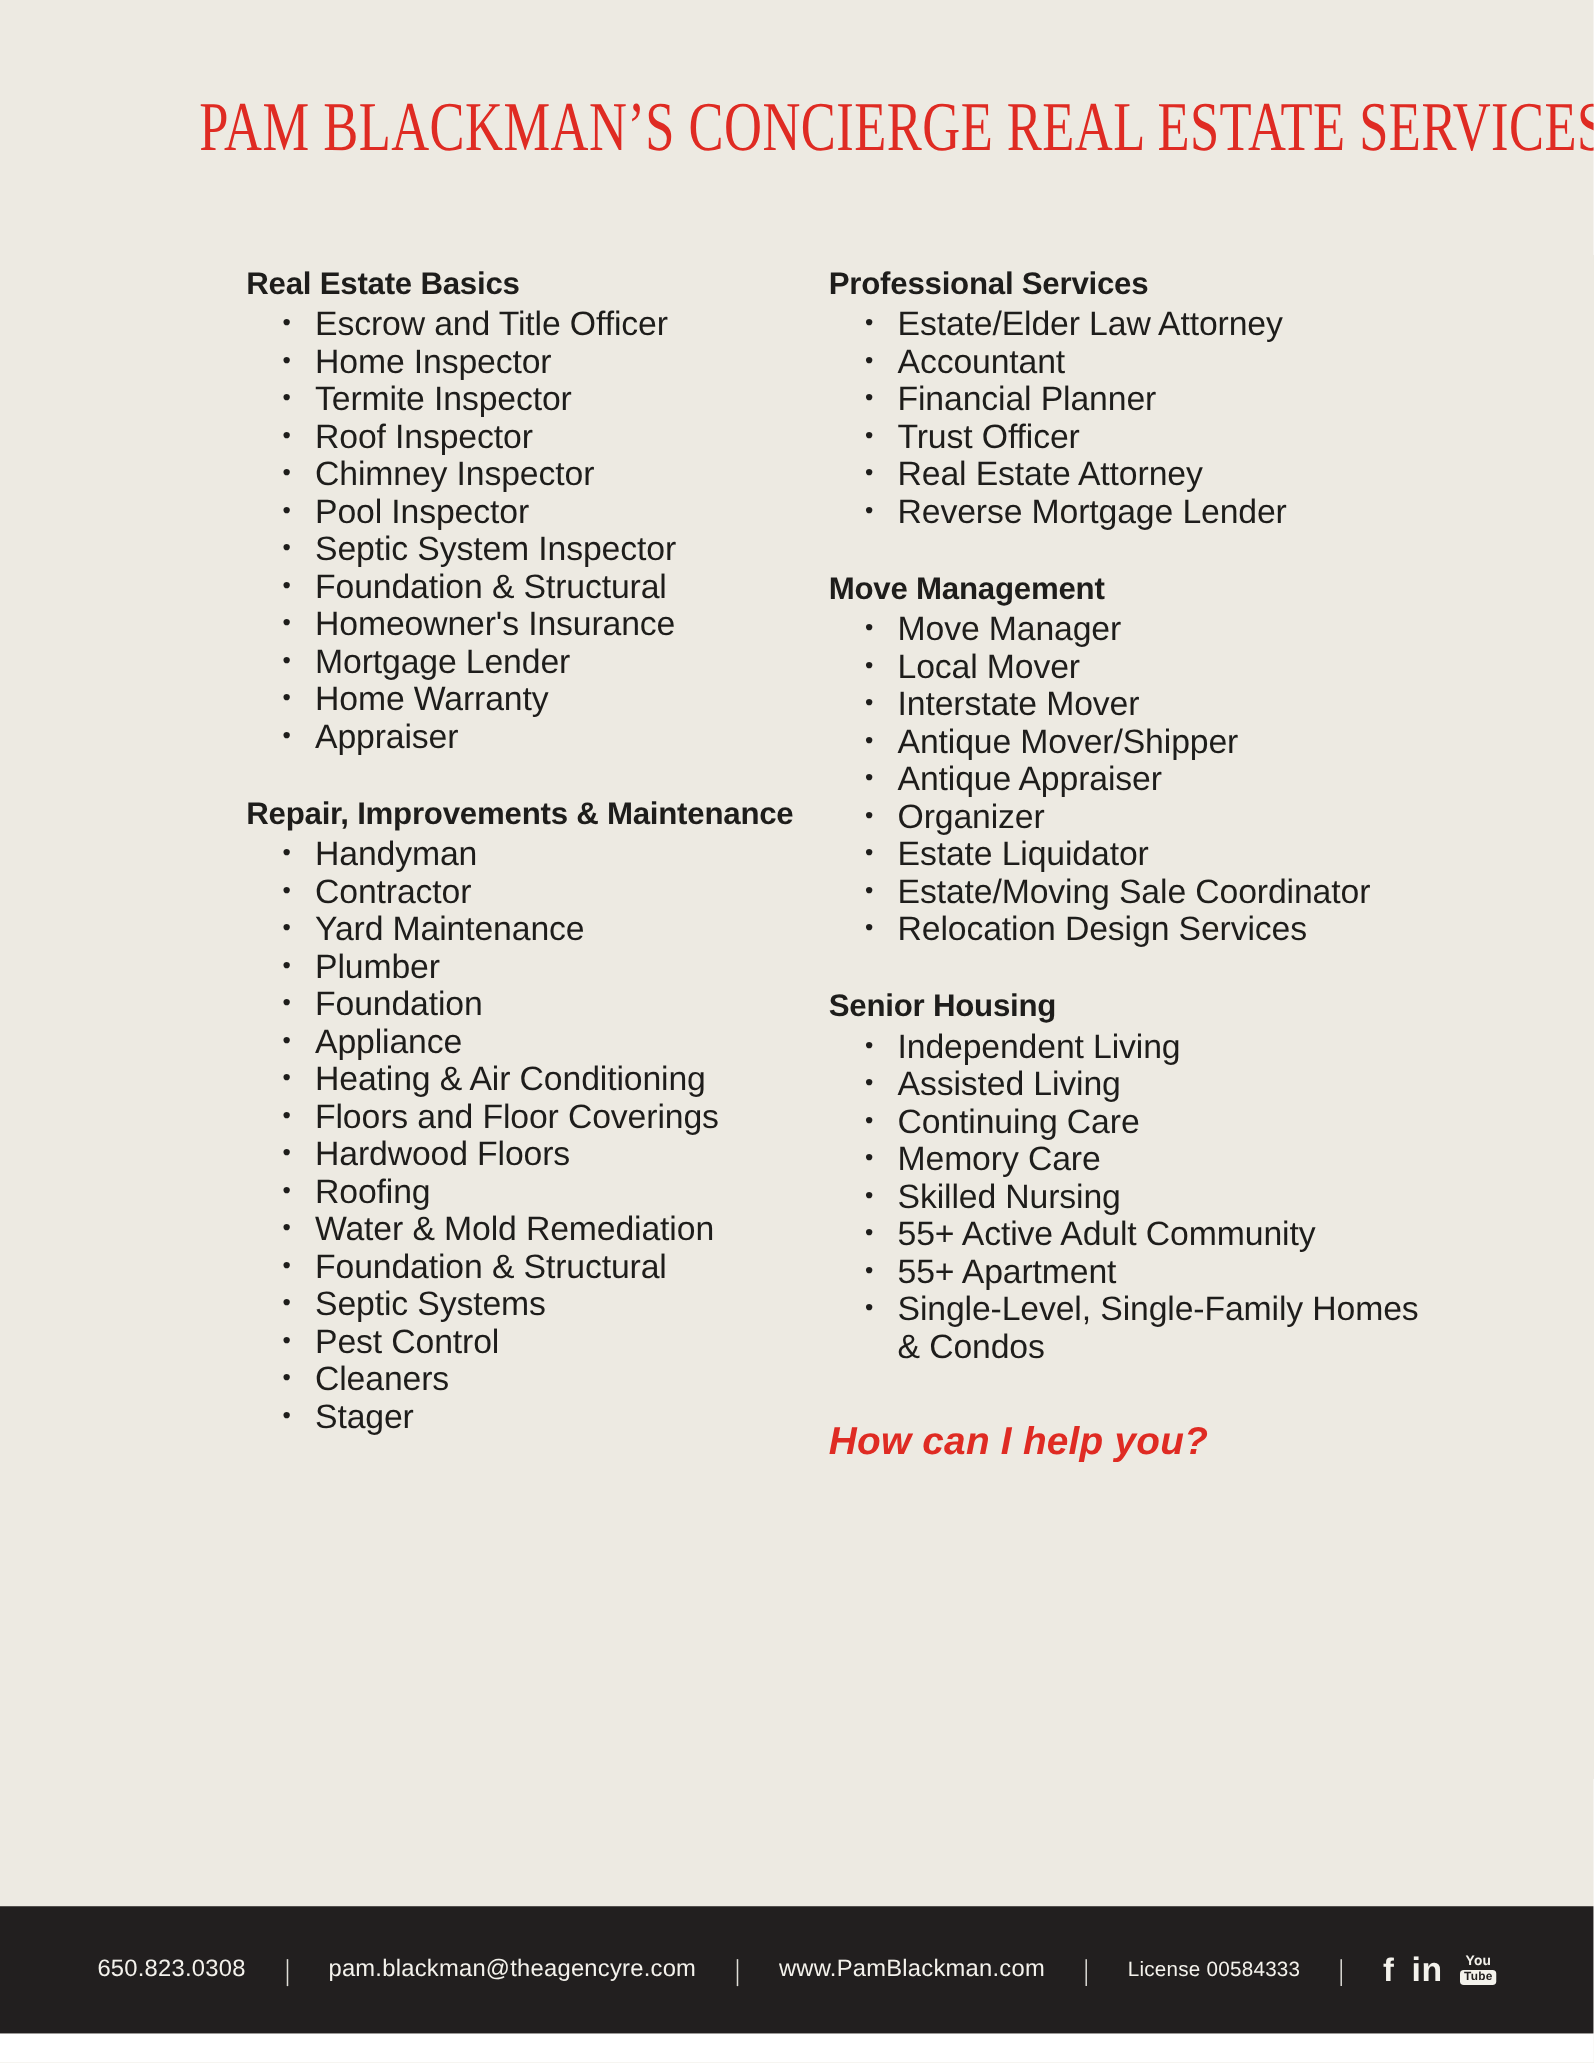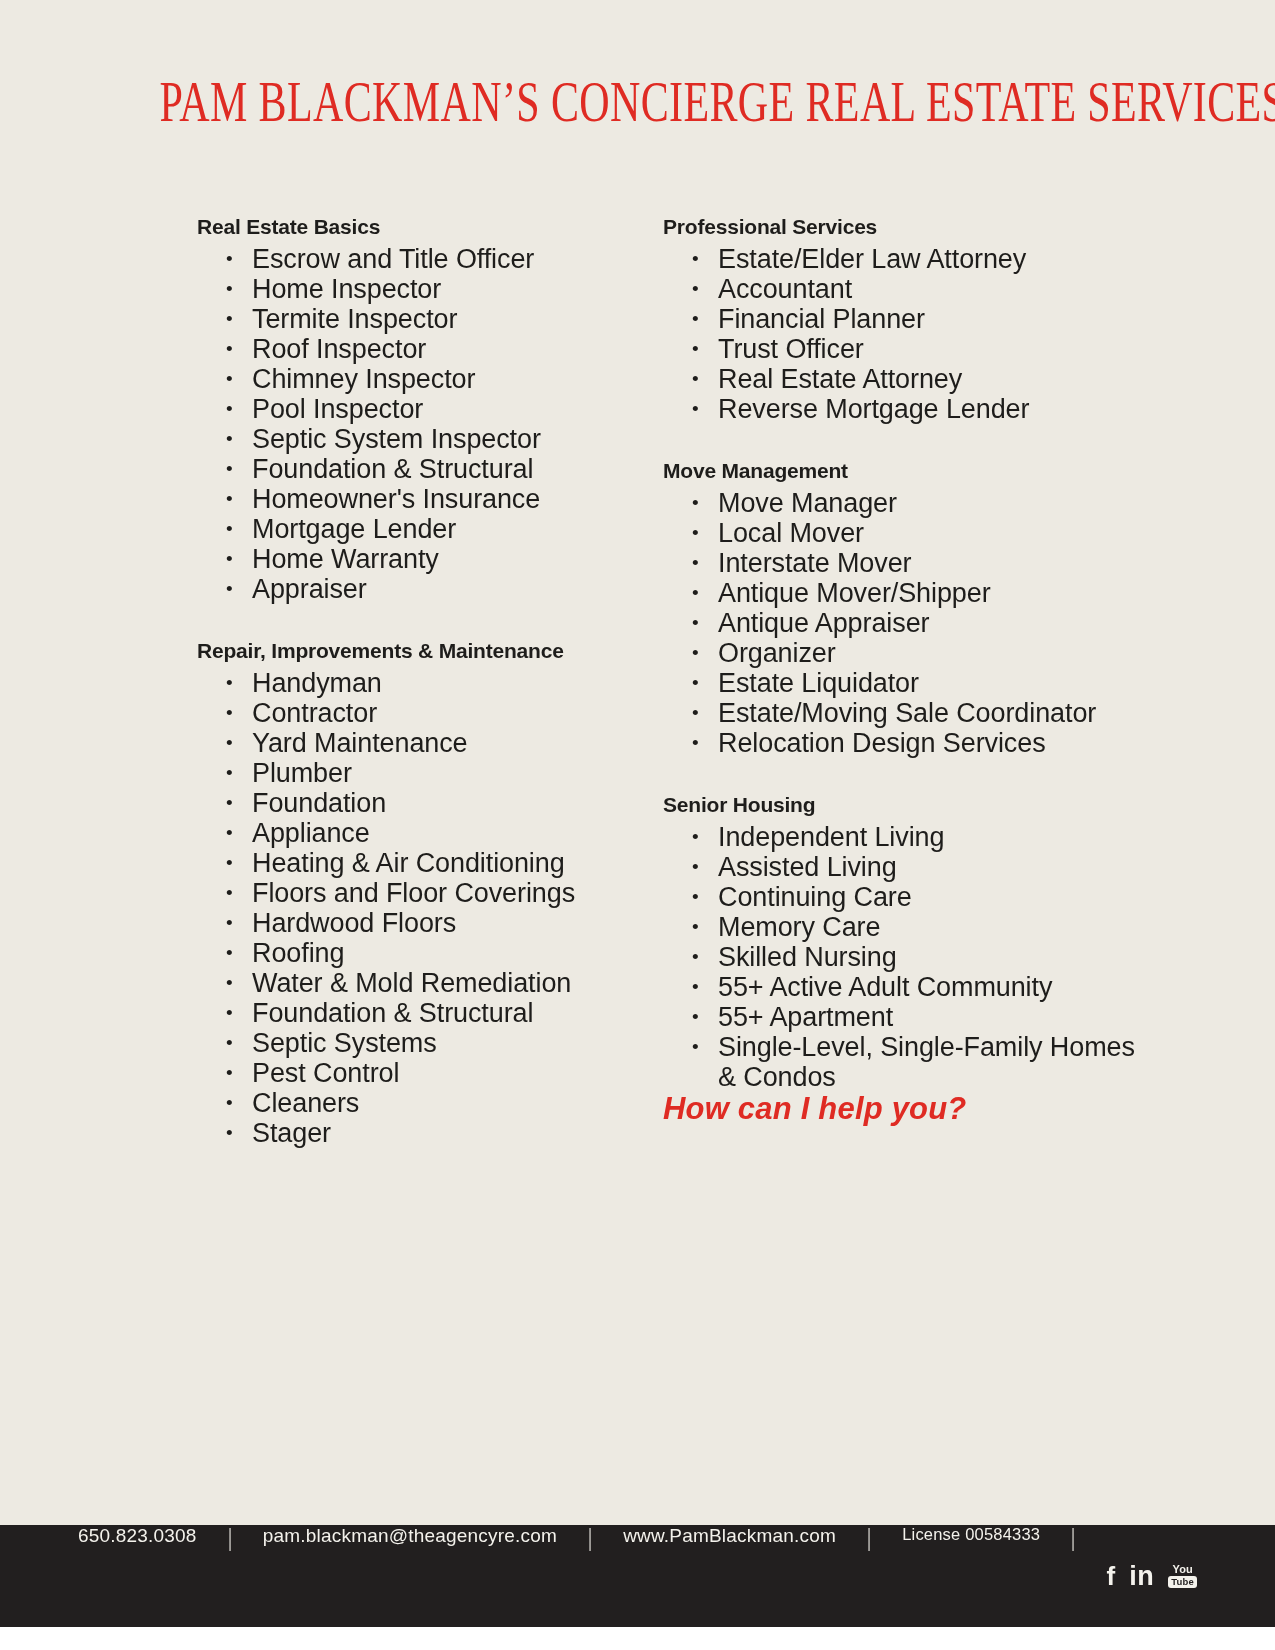--- a/index.html
+++ b/index.html
@@ -33,21 +33,21 @@
     letter-spacing:0.5px;
   }
   .col{
     position:absolute;
     top:212px;
     color:var(--text);
   }
   .col-left{left:197px;width:440px;}
   .col-right{left:663px;width:480px;}
   .svc h2{
-    font-size:21px;
+    font-size:25px;
     font-weight:700;
     line-height:30px;
     letter-spacing:-0.2px;
     margin-bottom:2px;
     color:var(--text);
   }
   .svc + .svc{margin-top:32px;}
   .svc ul{
     list-style:none;
     padding-left:55px;
@@ -59,33 +59,35 @@
     letter-spacing:-0.1px;
     white-space:pre-line;
   }
   .svc li::before{
     content:"\2022";
     position:absolute;
     left:-26px;
     font-size:19px;
   }
   .tagline{
+    margin-top:44px;
     font-size:31px;
     line-height:34px;
     font-style:italic;
     font-weight:700;
     color:var(--accent-red);
     letter-spacing:0.2px;
   }
   footer{
     position:absolute;
     left:0;bottom:0;
     width:100%;height:102px;
     background:var(--footer-bg);
     display:flex;
+    align-items:center;
     justify-content:center;
     gap:30px;
     color:var(--footer-text);
     font-size:19px;
     letter-spacing:0.2px;
   }
   footer .sep{
     font-weight:300;
     font-size:23px;
     opacity:0.9;

